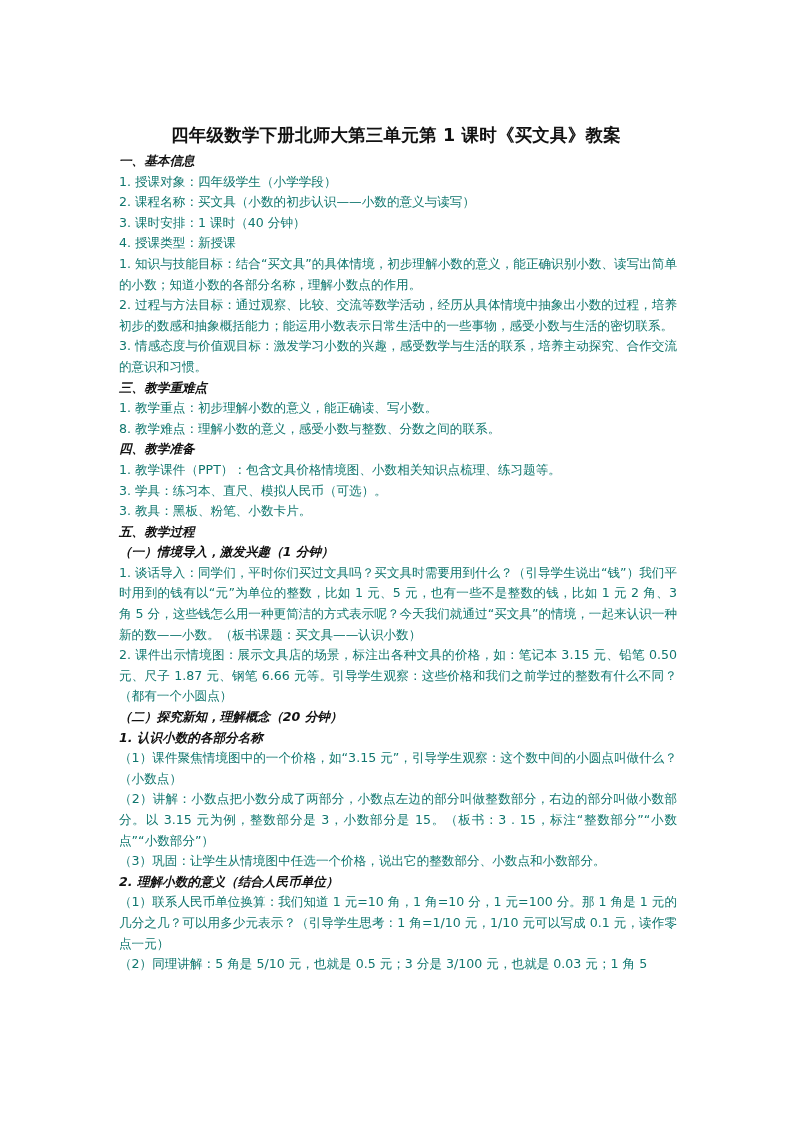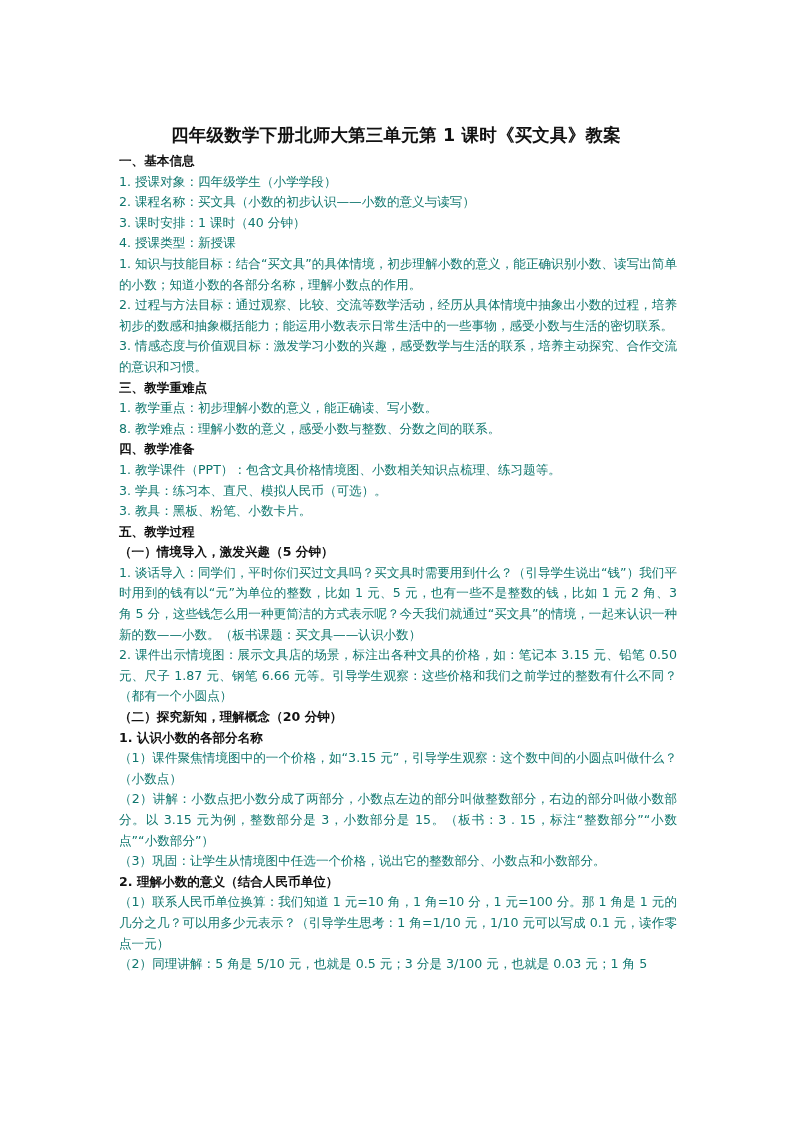--- a/index.html
+++ b/index.html
@@ -2,21 +2,21 @@
 <html><head>
 <meta charset="utf-8">
 <style>
   html, body { margin: 0; padding: 0; background: #ffffff; }
   body { width: 794px; height: 1123px; position: relative; overflow: hidden;
          font-family: "DejaVu Sans", "Liberation Sans", sans-serif; color: #333333; }
   .page { position: absolute; left: 119px; top: 102px; width: 558px; margin-top: 20px; }
   .title { text-align: center; font-size: 17.5px; font-weight: bold; color: #111111;
            line-height: 26px; height: 26px; margin: 0 0 3px -4px; white-space: nowrap; letter-spacing: 0.2px; }
   .line { font-size: 12.6px; line-height: 20.6px; margin: 0; text-align: justify; }
-  .h { font-weight: bold; color: #111111; }
+  .h { font-weight: bold; color: #111111; font-style: italic; }
   .p { color: #0f766e; }
 </style>
 </head>
 <body>
 
 <div class="page">
   <div class="title">四年级数学下册北师大第三单元第 1 课时《买文具》教案</div>
 
   <p class="line h">一、基本信息</p>
   <p class="line p">1. 授课对象：四年级学生（小学学段）</p>
@@ -32,21 +32,21 @@
   <p class="line p">1. 教学重点：初步理解小数的意义，能正确读、写小数。</p>
   <p class="line p">8. 教学难点：理解小数的意义，感受小数与整数、分数之间的联系。</p>
 
   <p class="line h">四、教学准备</p>
   <p class="line p">1. 教学课件（PPT）：包含文具价格情境图、小数相关知识点梳理、练习题等。</p>
   <p class="line p">3. 学具：练习本、直尺、模拟人民币（可选）。</p>
   <p class="line p">3. 教具：黑板、粉笔、小数卡片。</p>
 
   <p class="line h">五、教学过程</p>
 
-  <p class="line h">（一）情境导入，激发兴趣（5 分钟）</p>
+  <p class="line h">（一）情境导入，激发兴趣（1 分钟）</p>
   <p class="line p">1. 谈话导入：同学们，平时你们买过文具吗？买文具时需要用到什么？（引导学生说出“钱”）我们平时用到的钱有以“元”为单位的整数，比如 1 元、5 元，也有一些不是整数的钱，比如 1 元 2 角、3 角 5 分，这些钱怎么用一种更简洁的方式表示呢？今天我们就通过“买文具”的情境，一起来认识一种新的数——小数。（板书课题：买文具——认识小数）</p>
   <p class="line p">2. 课件出示情境图：展示文具店的场景，标注出各种文具的价格，如：笔记本 3.15 元、铅笔 0.50 元、尺子 1.87 元、钢笔 6.66 元等。引导学生观察：这些价格和我们之前学过的整数有什么不同？（都有一个小圆点）</p>
 
   <p class="line h">（二）探究新知，理解概念（20 分钟）</p>
   <p class="line h">1. 认识小数的各部分名称</p>
   <p class="line p">（1）课件聚焦情境图中的一个价格，如“3.15 元”，引导学生观察：这个数中间的小圆点叫做什么？（小数点）</p>
   <p class="line p">（2）讲解：小数点把小数分成了两部分，小数点左边的部分叫做整数部分，右边的部分叫做小数部分。以 3.15 元为例，整数部分是 3，小数部分是 15。（板书：3 . 15，标注“整数部分”“小数点”“小数部分”）</p>
   <p class="line p">（3）巩固：让学生从情境图中任选一个价格，说出它的整数部分、小数点和小数部分。</p>
 
   <p class="line h">2. 理解小数的意义（结合人民币单位）</p>

